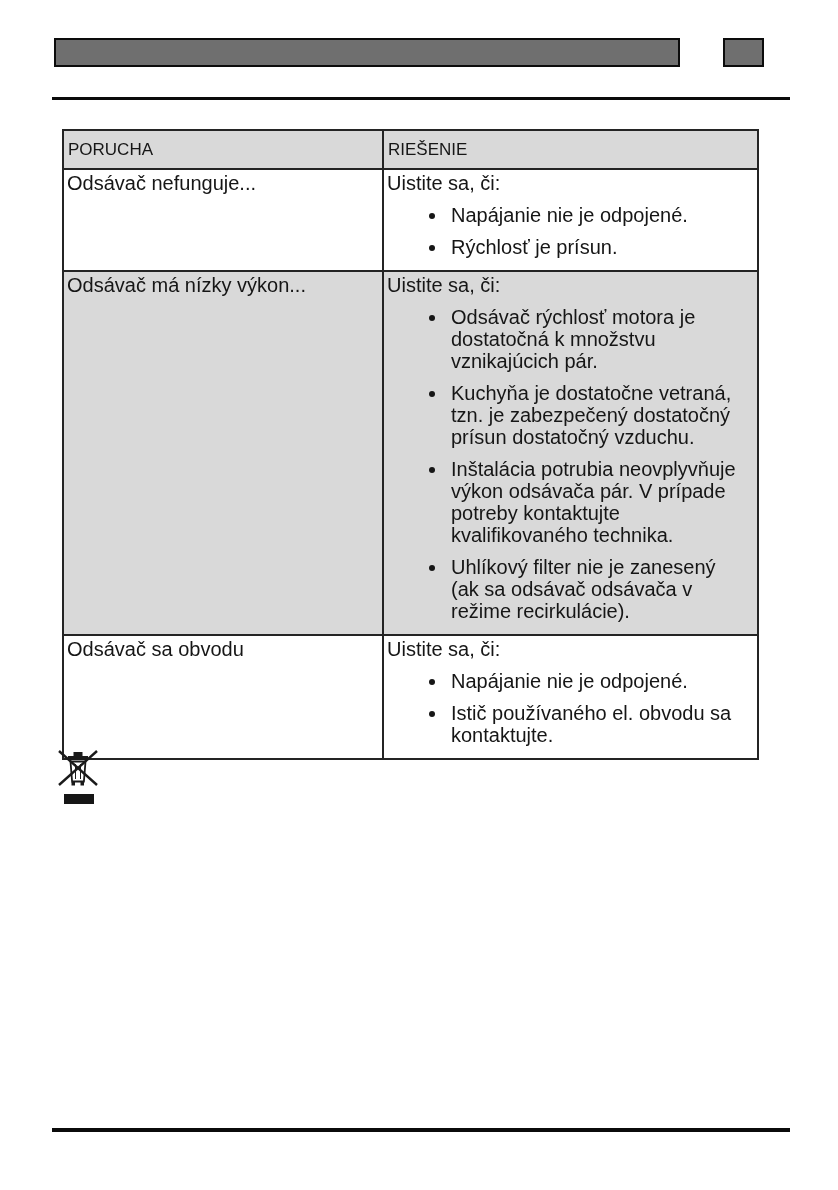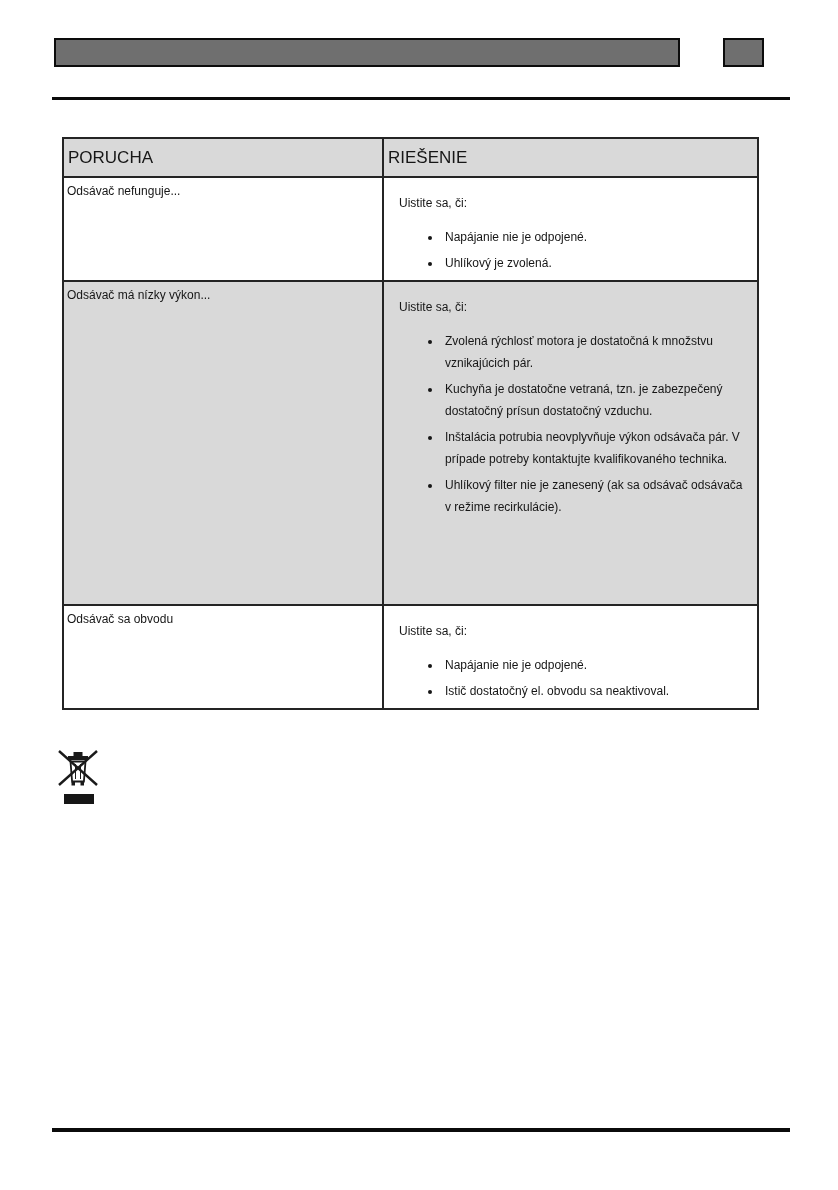--- a/index.html
+++ b/index.html
@@ -28,56 +28,56 @@
   .rule-bottom {
     position: absolute; left: 52px; top: 1128px;
     width: 738px; height: 4px; background: #0b0b0b;
   }
   .stray-mark {
     position: absolute; left: 237px; top: 140px;
     width: 9px; height: 3px; background: #222;
   }
 
   table.trouble-table {
-    position: absolute; left: 62px; top: 137px;
+    position: absolute; left: 62px; top: 129px;
     width: 695px;
     border-collapse: collapse;
     table-layout: fixed;
   }
   .trouble-table col.col-fault { width: 320px; }
   .trouble-table col.col-solution { width: 375px; }
   .trouble-table th, .trouble-table td {
     border: 2px solid #242424;
-    font-size: 12px;
+    font-size: 20px;
     line-height: 22px;
     font-weight: normal;
     text-align: left;
     vertical-align: top;
     color: #161616;
   }
   .trouble-table th {
     background: #d9d9d9;
     height: 33px;
     vertical-align: middle;
     padding: 2px 4px 2px 4px;
     font-size: 17px;
   }
   .trouble-table td { padding: 2px 4px 2px 3px; }
   .trouble-table tr.shaded td { background: #d9d9d9; }
   .trouble-table tr.row-1 { height: 69px; }
   .trouble-table tr.row-2 { height: 324px; }
   .trouble-table tr.row-3 { height: 76px; }
 
-  .solution-cell .intro { margin: 12px; }
+  .solution-cell .intro { margin: 0; }
   ul.checks {
     margin: 0;
     padding: 0 4px 0 51px;
     list-style: disc outside;
   }
-  ul.checks li { margin: 4px; padding-left: 3px; }
+  ul.checks li { margin: 10px; padding-left: 3px; }
 
   .weee {
     position: absolute; left: 56px; top: 744px;
     width: 44px; height: 62px;
   }
   .weee svg { display: block; }
 </style>
 </head>
 <body>
 
@@ -99,43 +99,43 @@
         <th>RIEŠENIE</th>
       </tr>
     </thead>
     <tbody>
       <tr class="row-1">
         <td class="fault-cell">Odsávač nefunguje...</td>
         <td class="solution-cell">
           <div class="intro">Uistite sa, či:</div>
           <ul class="checks">
             <li>Napájanie nie je odpojené.</li>
-            <li>Uhlíkový je zvolená.</li>
+            <li>Rýchlosť je prísun.</li>
           </ul>
         </td>
       </tr>
       <tr class="row-2 shaded">
         <td class="fault-cell">Odsávač má nízky výkon...</td>
         <td class="solution-cell">
           <div class="intro">Uistite sa, či:</div>
           <ul class="checks">
-            <li>Zvolená rýchlosť motora je dostatočná k množstvu vznikajúcich pár.</li>
+            <li>Odsávač rýchlosť motora je dostatočná k množstvu vznikajúcich pár.</li>
             <li>Kuchyňa je dostatočne vetraná, tzn. je zabezpečený dostatočný prísun dostatočný vzduchu.</li>
             <li>Inštalácia potrubia neovplyvňuje výkon odsávača pár. V prípade potreby kontaktujte kvalifikovaného technika.</li>
             <li>Uhlíkový filter nie je zanesený (ak sa odsávač odsávača v režime recirkulácie).</li>
           </ul>
         </td>
       </tr>
       <tr class="row-3">
         <td class="fault-cell">Odsávač sa obvodu</td>
         <td class="solution-cell">
           <div class="intro">Uistite sa, či:</div>
           <ul class="checks">
             <li>Napájanie nie je odpojené.</li>
-            <li>Istič dostatočný el. obvodu sa neaktivoval.</li>
+            <li>Istič používaného el. obvodu sa kontaktujte.</li>
           </ul>
         </td>
       </tr>
     </tbody>
   </table>
 
   <div class="weee">
     <svg viewBox="0 0 44 62" width="44" height="62" xmlns="http://www.w3.org/2000/svg">
 
       <rect x="17.5" y="8" width="9" height="4" fill="#1a1a1a"></rect>

